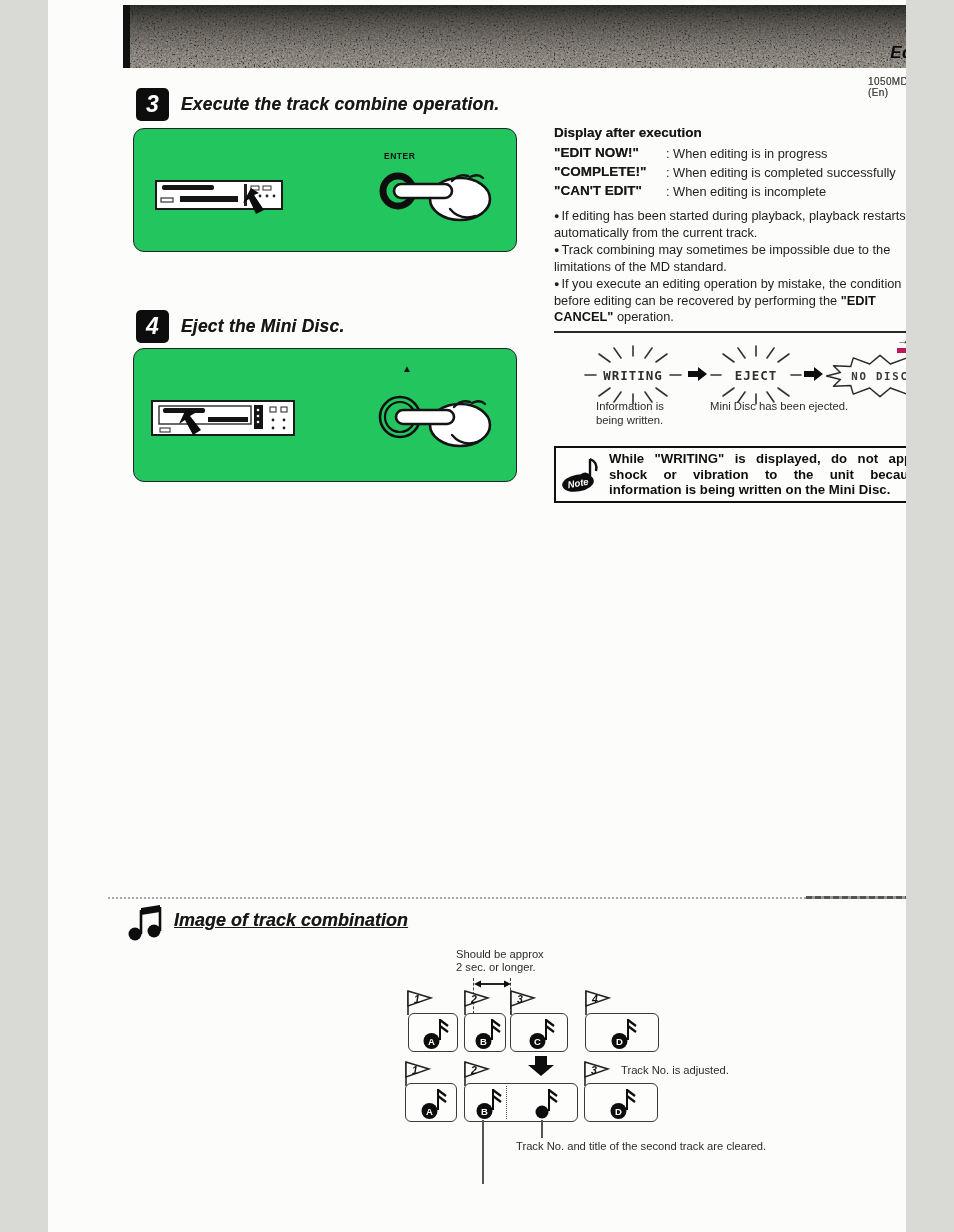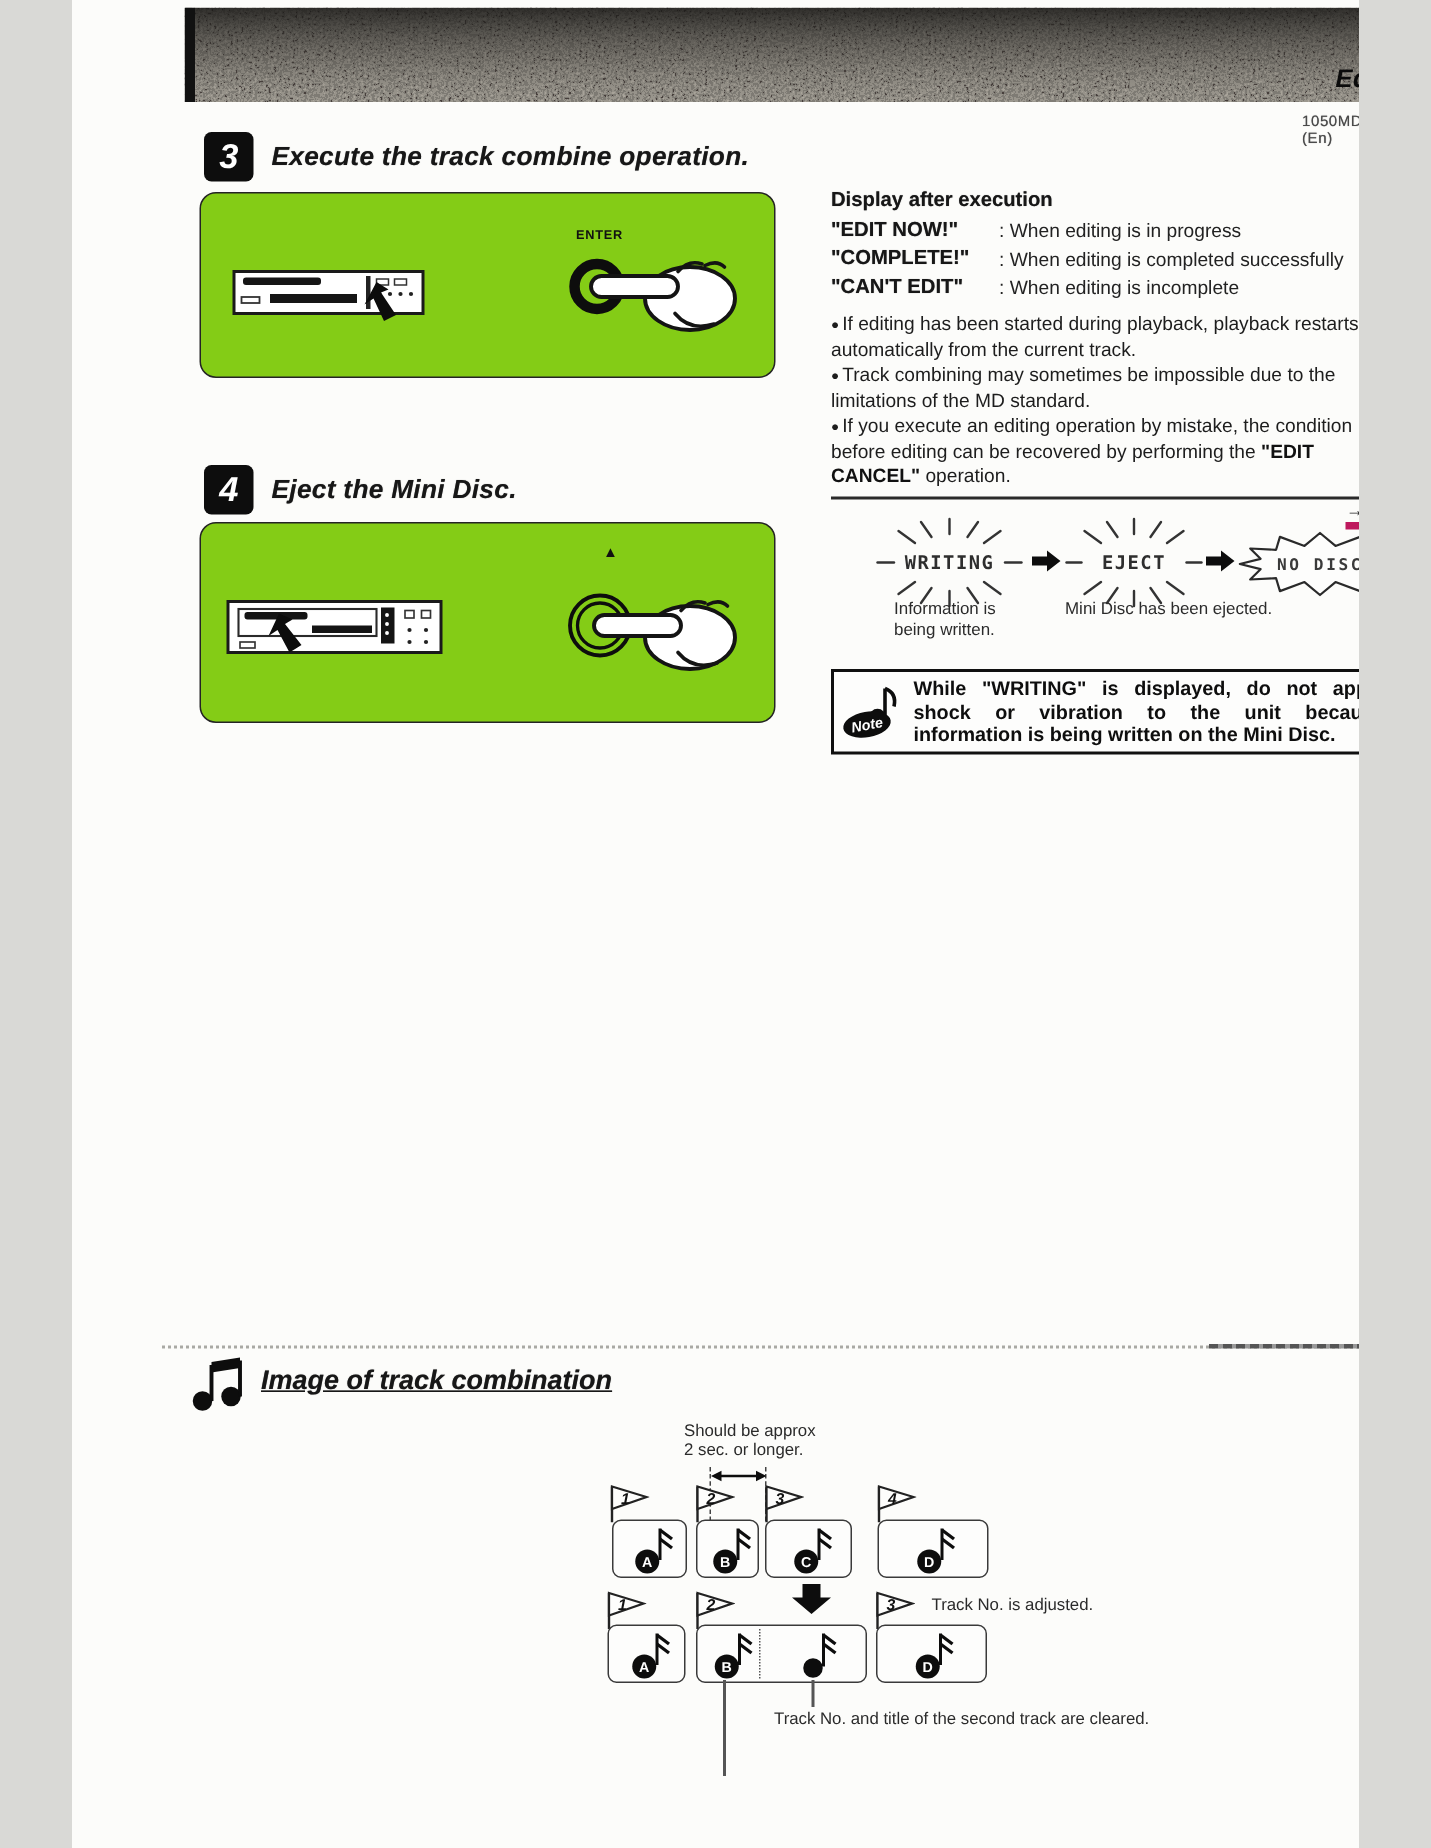--- a/index.html
+++ b/index.html
@@ -19,21 +19,21 @@
   .model-no{position:absolute;left:820px;top:76px;font-size:10px;color:#4a4a4a;letter-spacing:.4px;}
   .page-no{position:absolute;left:895px;top:112px;font:bold italic 20px "Liberation Sans",sans-serif;color:#0d0d0d;}
 
   
   .step-head{position:absolute;display:flex;align-items:center;gap:12px;}
   .step-badge{width:33px;height:33px;background:#0d0d0d;border-radius:5px;color:#fff;
               display:flex;align-items:center;justify-content:center;
               font:bold italic 23px "Liberation Sans",sans-serif;flex:0 0 auto;}
   .step-title{font:bold italic 17.5px "Liberation Sans",sans-serif;letter-spacing:.2px;}
 
-  .illus-box{position:absolute;border:1.7px solid #242424;border-radius:11px;background:#84cc16;}
+  .illus-box{position:absolute;border:1.7px solid #242424;border-radius:11px;background:#22c55e;}
 
   .unit-wrap{position:absolute;}
   .enter-label{position:absolute;font:bold 8.5px "Liberation Sans",sans-serif;letter-spacing:.5px;color:#111;}
   .eject-sym{position:absolute;font-size:10px;color:#111;}
 
   
   .rcol{position:absolute;left:506px;top:125px;width:378px;}
   .rcol-heading{font:bold 13.5px "Liberation Sans",sans-serif;margin-bottom:5px;}
   .def-row{display:flex;margin-bottom:3px;}
   .def-term{font:bold 13.5px "Liberation Sans",sans-serif;width:112px;flex:0 0 auto;}

